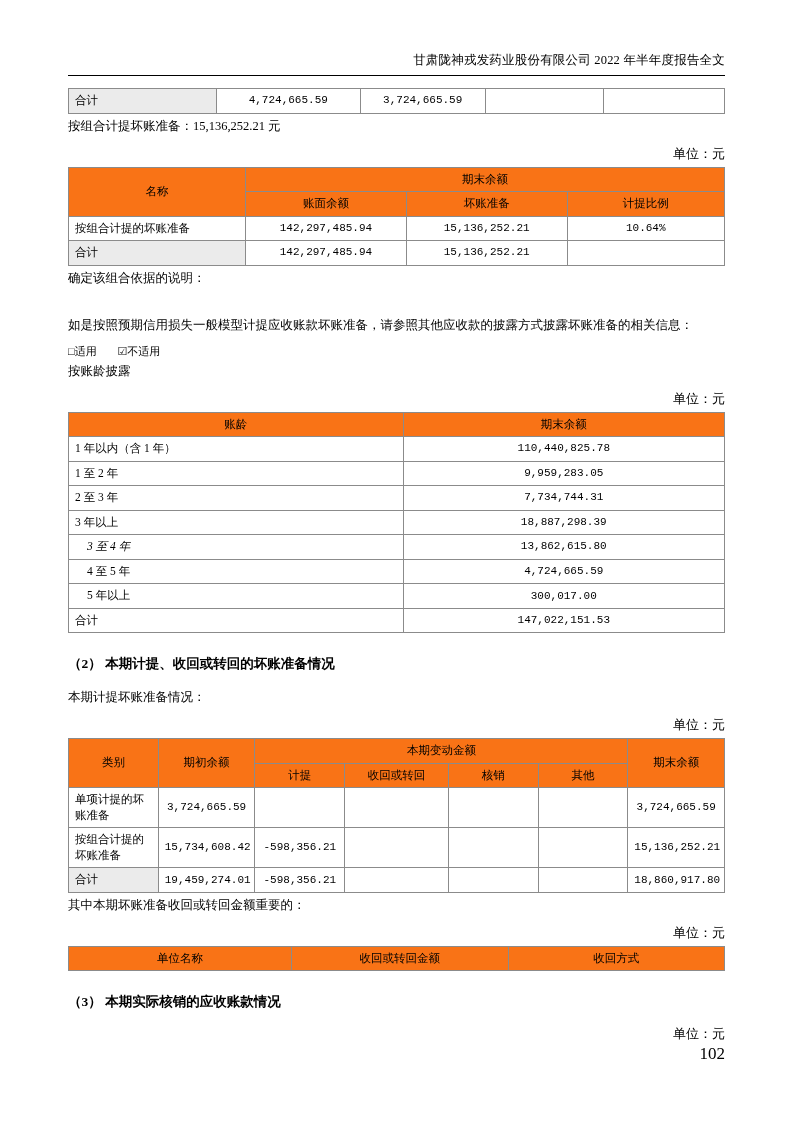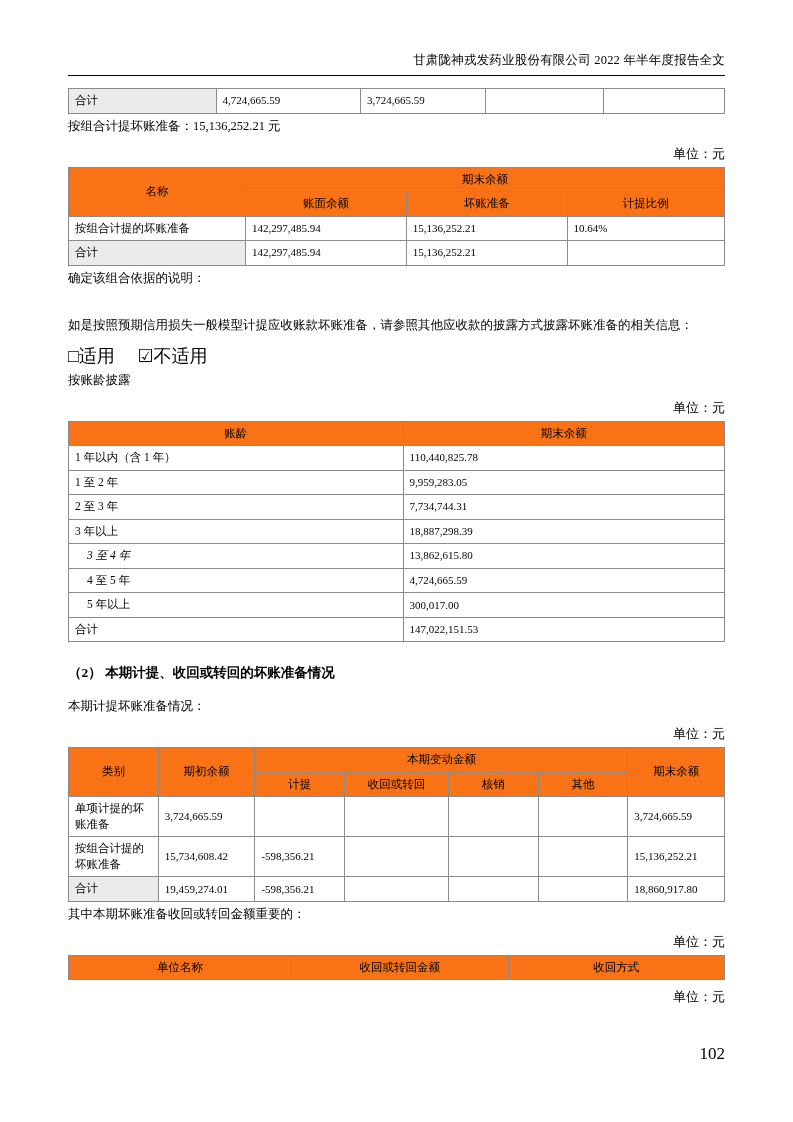--- a/index.html
+++ b/index.html
@@ -49,43 +49,43 @@
   }
   .hdr-cell {
     background: #f97316;
     text-align: center;
   }
   .lbl-cell {
     background: #ebebeb;
     text-align: left;
   }
   .num {
-    text-align: left;
-    font-family: Liberation Serif, serif;
+    text-align: center;
+    font-family: Liberation Mono, monospace;
     font-size: 11px;
   }
   .left { text-align: left; }
   .para {
     font-size: 12.5px;
     margin: 2px 0 9px 0;
     line-height: 1.6;
   }
   .unit {
     font-size: 13px;
     text-align: right;
     margin: 8px 0 4px 0;
   }
   .sec-title {
     font-size: 13.5px;
     font-weight: bold;
     margin: 22px 0 14px 0;
   }
   .spacer-md { height: 16px; }
   .checkline {
-    font-size: 18px;
+    font-size: 11px;
     margin: 4px 0 0 0;
   }
   .checkline span { margin-right: 18px; }
   .pagenum {
     position: absolute;
     right: 68px;
     bottom: 58px;
     font-size: 17px;
     font-family: "Liberation Serif", "DejaVu Serif", serif;
   }
@@ -286,18 +286,19 @@
     </colgroup>
     <tbody>
       <tr>
         <td class="hdr-cell">单位名称</td>
         <td class="hdr-cell">收回或转回金额</td>
         <td class="hdr-cell">收回方式</td>
       </tr>
     </tbody>
   </table>
 
+  <div class="sec-title">（3）  本期实际核销的应收账款情况</div>
 
   <div class="unit">单位：元</div>
 
   <div class="pagenum">102</div>
 
 </div>
 
 </body></html>

